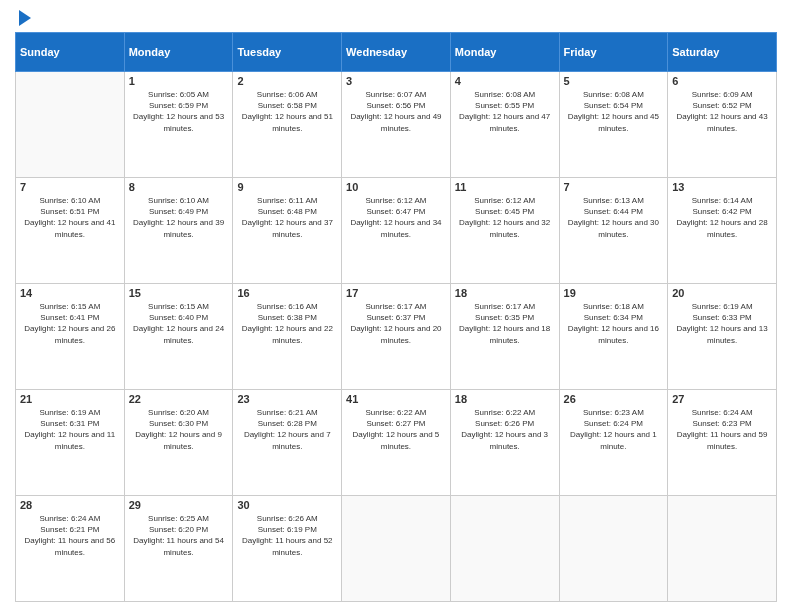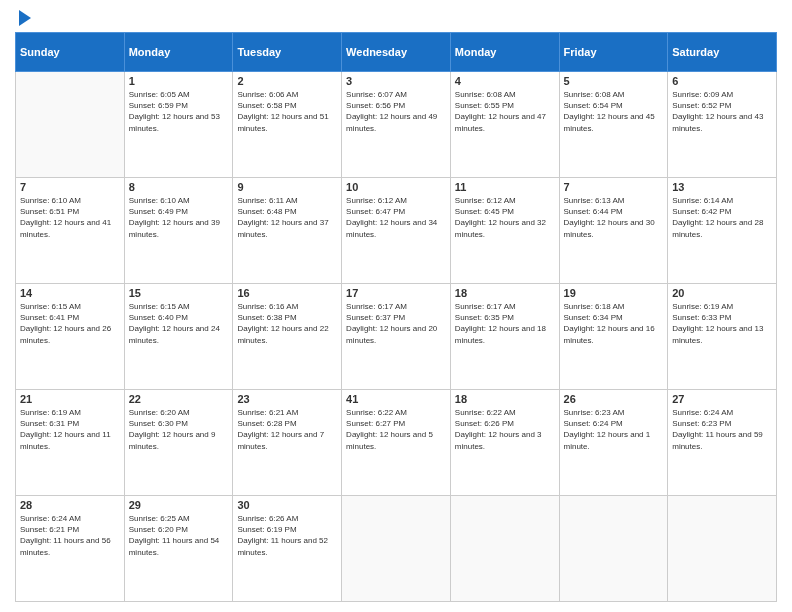--- a/index.html
+++ b/index.html
@@ -66,20 +66,21 @@
     .day-number {
       font-size: 11px;
       font-weight: bold;
       display: block;
       margin-bottom: 2px;
     }
     .day-info {
       line-height: 1.4;
       font-size: 8px;
       color: #333;
+      text-align: center;
     }
     .empty-cell {
       background: #f9f9f9;
     }
     .logo-row {
       display: flex;
       align-items: center;
       gap: 2px;
     }
     .logo-arrow {

